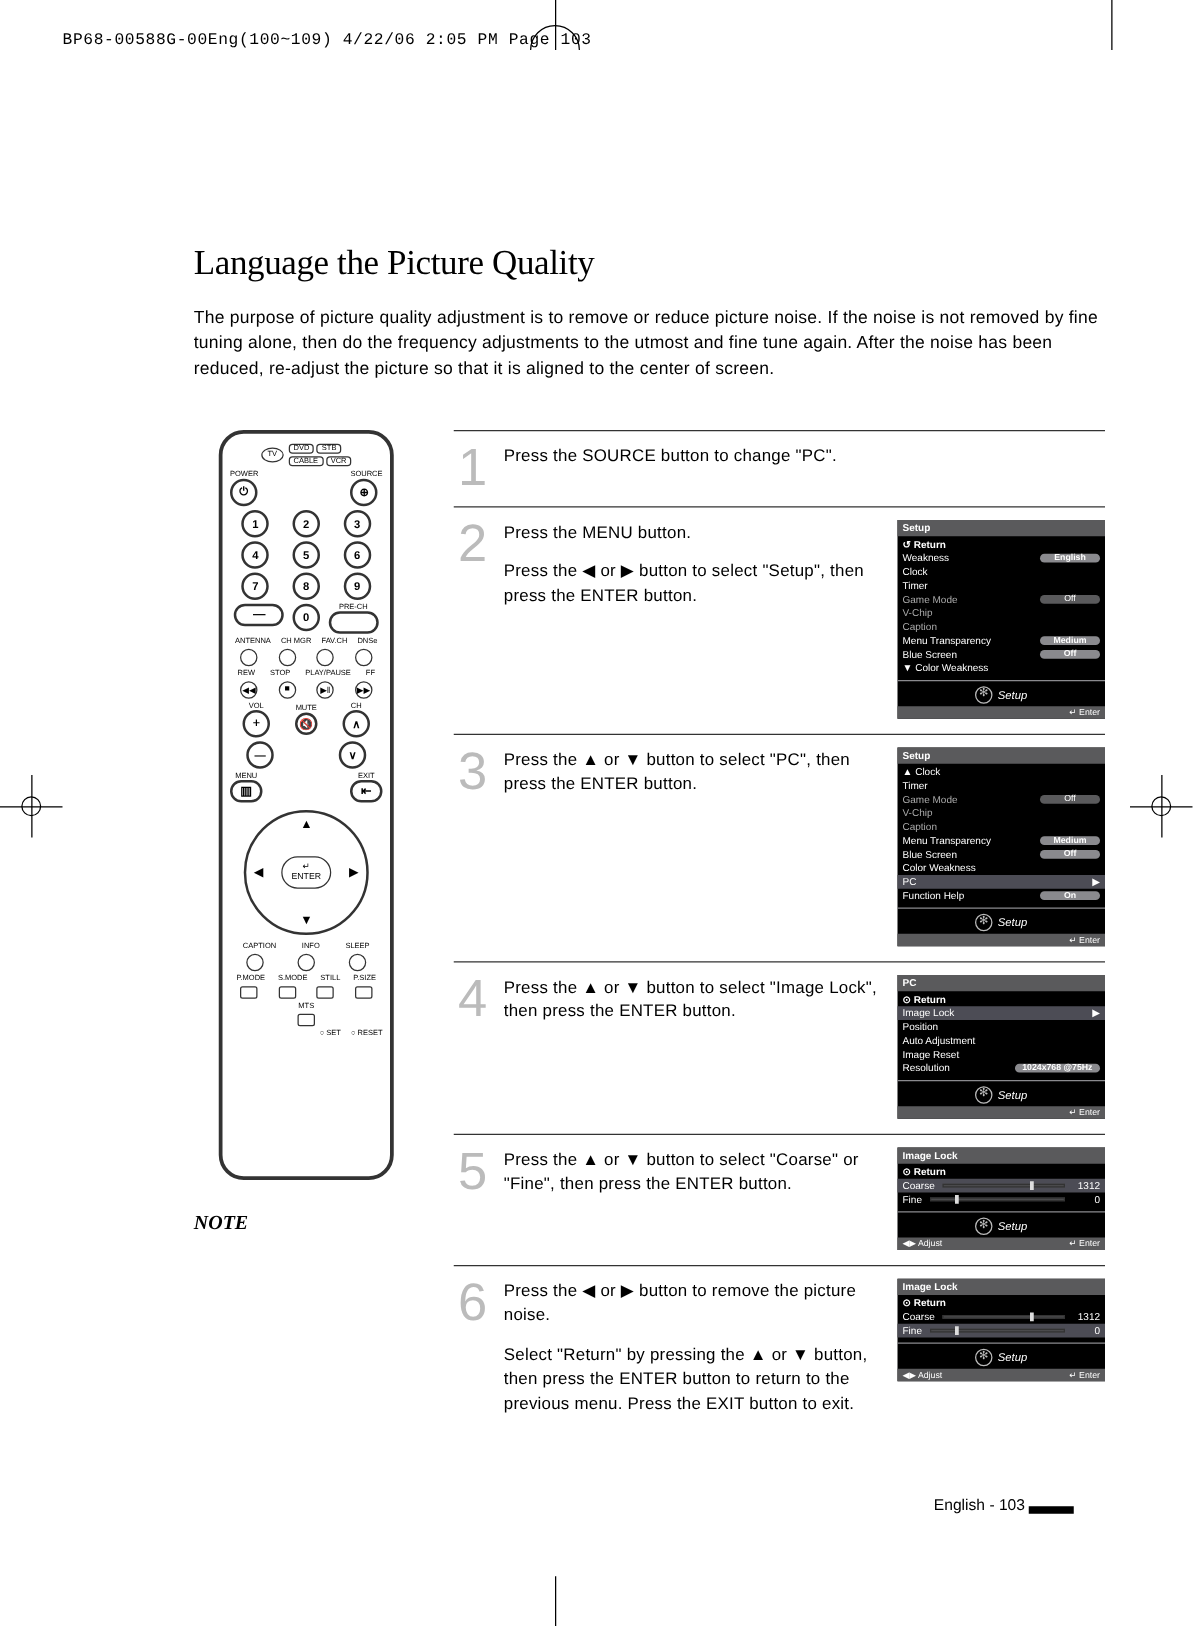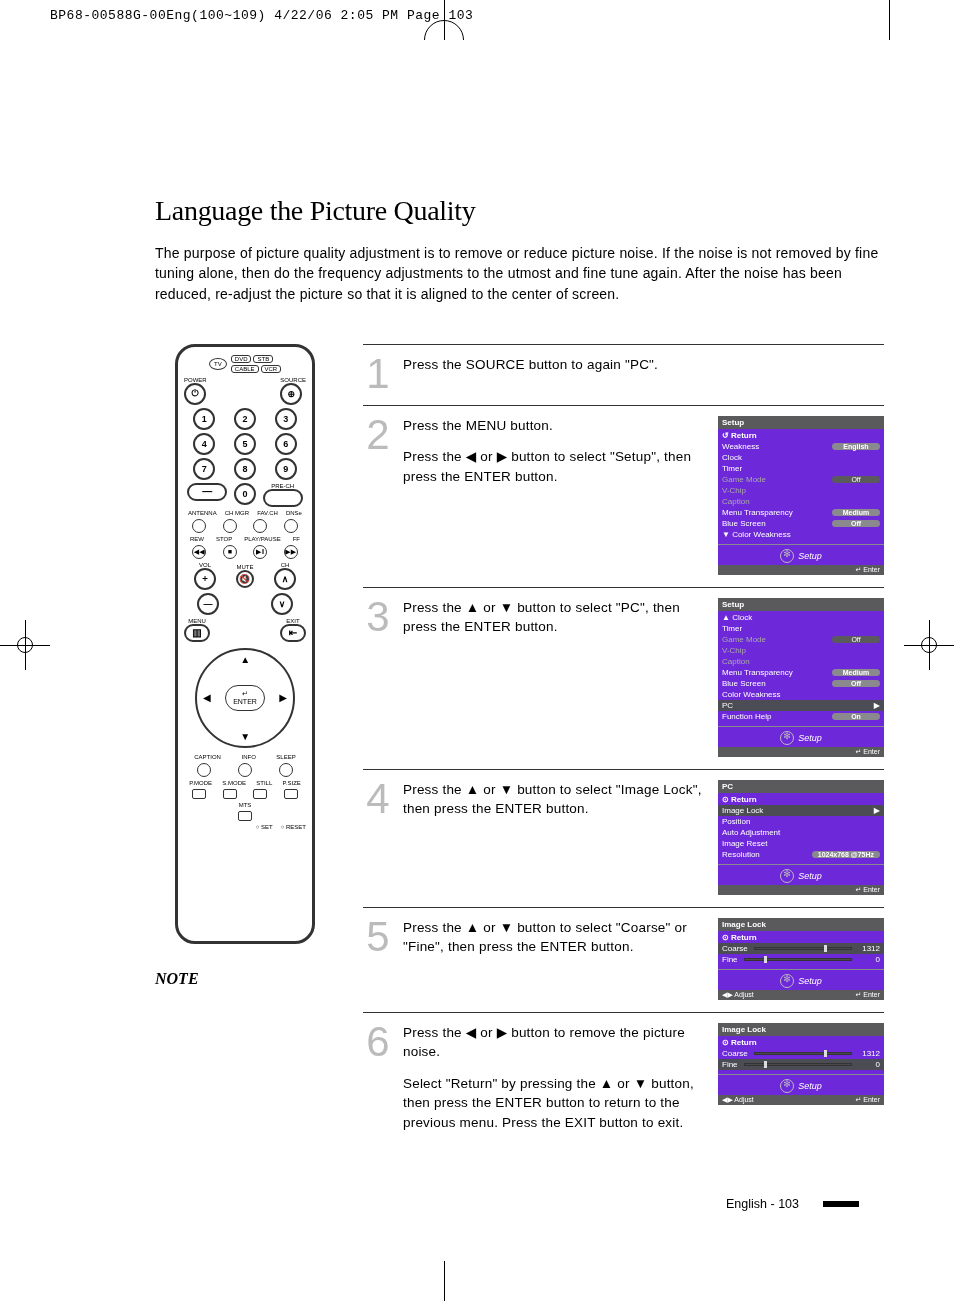--- a/index.html
+++ b/index.html
@@ -13,21 +13,21 @@
   .reg-mark { position:absolute; width:50px; height:50px; }
   .reg-mark.left { left:0; top:620px; }
   .reg-mark.right { right:0; top:620px; }
   .reg-mark .circ { position:absolute; left:17px; top:17px; width:16px; height:16px; border:1px solid #000; border-radius:50%; }
   .reg-mark .hl { position:absolute; left:0; top:25px; width:50px; height:1px; background:#000; }
   .reg-mark .vl { position:absolute; left:25px; top:0; width:1px; height:50px; background:#000; }
 
   .page-frame { position: absolute; left: 50px; top: 0; width: 840px; height: 1270px; }
   .inner-v { position:absolute; right:0; top:0; width:1px; height:40px; background:#000; }
 
-  .header-line { position: absolute; left: 50px; top: 8px; font-family: "Courier New", monospace; font-size: 13px; letter-spacing: 0.5px; }
+  .header-line { position: absolute; left: 50px; top: 24px; font-family: "Courier New", monospace; font-size: 13px; letter-spacing: 0.5px; }
 
   .content { position: absolute; left: 155px; right: 70px; top: 195px; bottom: 60px; }
 
   h1.title { font-family: "Times New Roman", serif; font-size: 28px; font-weight: normal; letter-spacing: -0.3px; margin-bottom: 16px; }
   .intro { font-size: 14px; line-height: 1.45; font-family: Arial, sans-serif; letter-spacing: 0.2px; }
 
   .main-row { display: flex; margin-top: 40px; gap: 28px; }
 
   .left-col { width: 180px; flex: 0 0 180px; }
   .remote { width: 140px; height: 600px; border: 3px solid #333; border-radius: 20px; margin: 0 auto; padding: 8px 6px; position: relative; background:#fff; }
@@ -47,39 +47,39 @@
   .note-head { font-family: "Times New Roman", serif; font-style: italic; font-weight: bold; font-size: 16px; margin-top: 26px; }
   .note-body { font-style: italic; font-size: 13.5px; line-height:1.35; margin-left: 14px; text-indent:-10px; letter-spacing:0.3px; font-family: Arial, sans-serif;}
 
   .right-col { flex: 1; }
   .step { display: flex; border-top: 1px solid #333; padding: 10px 0 12px; gap: 10px; align-items:flex-start; }
   .step:first-child { border-top: 1px solid #333; }
   .step-num { font-size: 42px; font-family: Arial, sans-serif; color: #bbb; font-weight: 300; width: 30px; text-align: center; line-height: 0.9; flex:0 0 30px; }
   .step-text { font-size: 13.5px; line-height: 1.45; flex: 1; min-width: 210px; letter-spacing:0.2px; font-family: Arial, sans-serif; }
   .step-text p + p { margin-top: 12px; }
 
-  .osd { width: 166px; flex: 0 0 166px; background: #6d28d9; color: #fff; font-size: 8px; font-family: Arial, sans-serif; }
+  .osd { width: 166px; flex: 0 0 166px; background: #000000; color: #fff; font-size: 8px; font-family: Arial, sans-serif; }
   .osd .osd-title { background:#5a5a5c; padding:2px 4px; font-weight:bold; }
   .osd .osd-body { padding:1px 4px 2px; }
   .osd .osd-row { display:flex; justify-content:space-between; align-items:center; padding:1px 0; min-height:10px;}
   .osd .osd-row.hi { background:#4c4c55; margin: 0 -4px; padding: 1px 4px; }
   .osd .val-pill { background:#5a5a5c; border-radius:7px; padding:0 6px; min-width:48px; text-align:center; font-size:7px; }
   .osd .val-pill.hi { background:#8a8a8e; color:#fff; font-weight:bold; }
   .osd .dim { color:#aaa; }
   .osd .osd-footer { border-top:1px solid #8a8a8e; margin-top:2px; padding:4px 4px 2px; position:relative; text-align:center; }
   .osd .gear { display:inline-block; width:14px; height:14px; border:1px solid #bbb; border-radius:50%; margin-right:4px; vertical-align:middle; position:relative;}
   .osd .gear::after{content:'✻'; position:absolute; left:2px; top:-1px; font-size:9px; color:#bbb;}
   .osd .setup-lbl { font-style:italic; font-size:9px; vertical-align:middle; }
   .osd .osd-hint { display:flex; justify-content:space-between; background:#5a5a5c; padding:1px 4px; font-size:7px; }
   .osd .slider { display:flex; align-items:center; gap:2px; flex:1; margin-left:6px;}
   .osd .slider .track { flex:1; height:3px; background:#4a4a4c; border:1px solid #333; position:relative; }
   .osd .slider .thumb { position:absolute; width:3px; height:7px; top:-3px; background:#ddd; }
   .osd .slider .sval { width:26px; text-align:right; }
 
-  .page-num { position:absolute; right: 95px; bottom: 90px; font-size:12.5px; display:flex; align-items:center; gap:24px;}
+  .page-num { position:absolute; right: 95px; bottom: 90px; font-size:12.5px; display:flex; align-items:flex-end; gap:3px;}
   .page-num .bar { width:36px; height:6px; background:#000; }
 </style>
 </head>
 <body>
 
 <div class="crop-mark cm-top-v"></div>
 <div class="cm-top-arc"></div>
 <div class="crop-mark cm-bot-v"></div>
 <div class="reg-mark left">
     <div class="hl"></div>
@@ -247,21 +247,21 @@
           </div>
       </div>
 
       <div class="note-head">NOTE</div>
     </div>
 
     <div class="right-col" id="steps-container">
         <div class="step">
           <div class="step-num">1</div>
           <div class="step-text">
-            <p>Press the SOURCE button to again "PC".</p>
+            <p>Press the SOURCE button to change "PC".</p>
           </div>
         </div>
         <div class="step">
           <div class="step-num">2</div>
           <div class="step-text">
             <p>Press the MENU button.</p>
             <p>Press the ◀ or ▶ button to select "Setup", then press the ENTER button.</p>
           </div>
           <div class="osd">
             <div class="osd-title">Setup</div>

